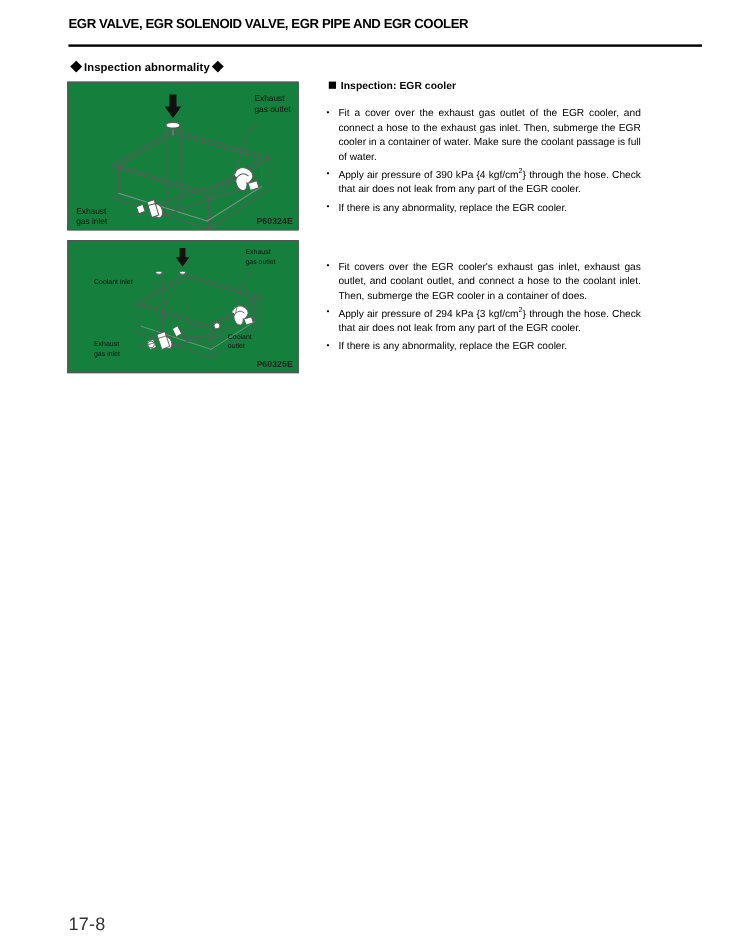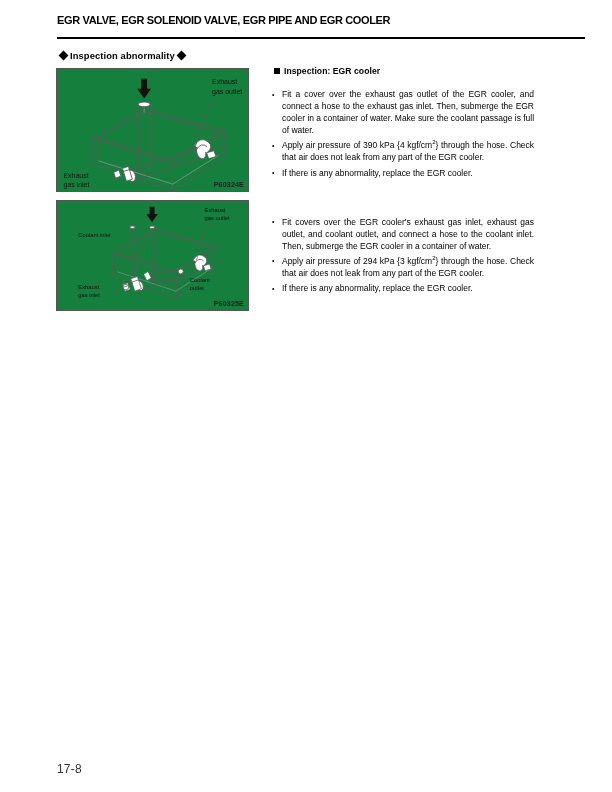--- a/index.html
+++ b/index.html
@@ -151,21 +151,21 @@
   ul.bullets > li:last-child { margin-bottom: 0; }
   li.nojust { text-align: left; }
   .gap-block { height: 13px; }
   sup { font-size: 6px; vertical-align: super; line-height: 0; }
 
   
   #footer-page {
     position: absolute;
     left: 57px;
     top: 762px;
-    font-size: 12px;
+    font-size: 15px;
     color: #333;
     letter-spacing: 0.2px;
   }
 </style>
 </head>
 <body>
 
 <div id="page-title">EGR VALVE, EGR SOLENOID VALVE, EGR PIPE AND EGR COOLER</div>
 <div id="title-rule"></div>
 
@@ -312,20 +312,20 @@
   <ul class="bullets">
     <li>Fit a cover over the exhaust gas outlet of the EGR cooler, and connect a hose to the exhaust gas inlet. Then, submerge the EGR cooler in a container of water. Make sure the coolant passage is full of water.</li>
     <li><span>Apply air pressure of 390 kPa {4 kgf/cm</span><sup>2</sup><span>} through the hose.</span> <span>Check that air does not leak from any part of the EGR cooler.</span></li>
     <li class="nojust">If there is any abnormality, replace the EGR cooler.</li>
   </ul>
 
   <div class="gap-block"></div>
 
 
   <ul class="bullets">
-    <li>Fit covers over the EGR cooler's exhaust gas inlet, exhaust gas outlet, and coolant outlet, and connect a hose to the coolant inlet. Then, submerge the EGR cooler in a container of water.</li>
+    <li>Fit covers over the EGR cooler's exhaust gas inlet, exhaust gas outlet, and coolant outlet, and connect a hose to the coolant inlet. Then, submerge the EGR cooler in a container of does.</li>
     <li><span>Apply air pressure of 294 kPa {3 kgf/cm</span><sup>2</sup><span>} through the hose.</span> <span>Check that air does not leak from any part of the EGR cooler.</span></li>
     <li class="nojust">If there is any abnormality, replace the EGR cooler.</li>
   </ul>
 
 </div>
 
 <div id="footer-page">17-8</div>
 
 </body></html>

